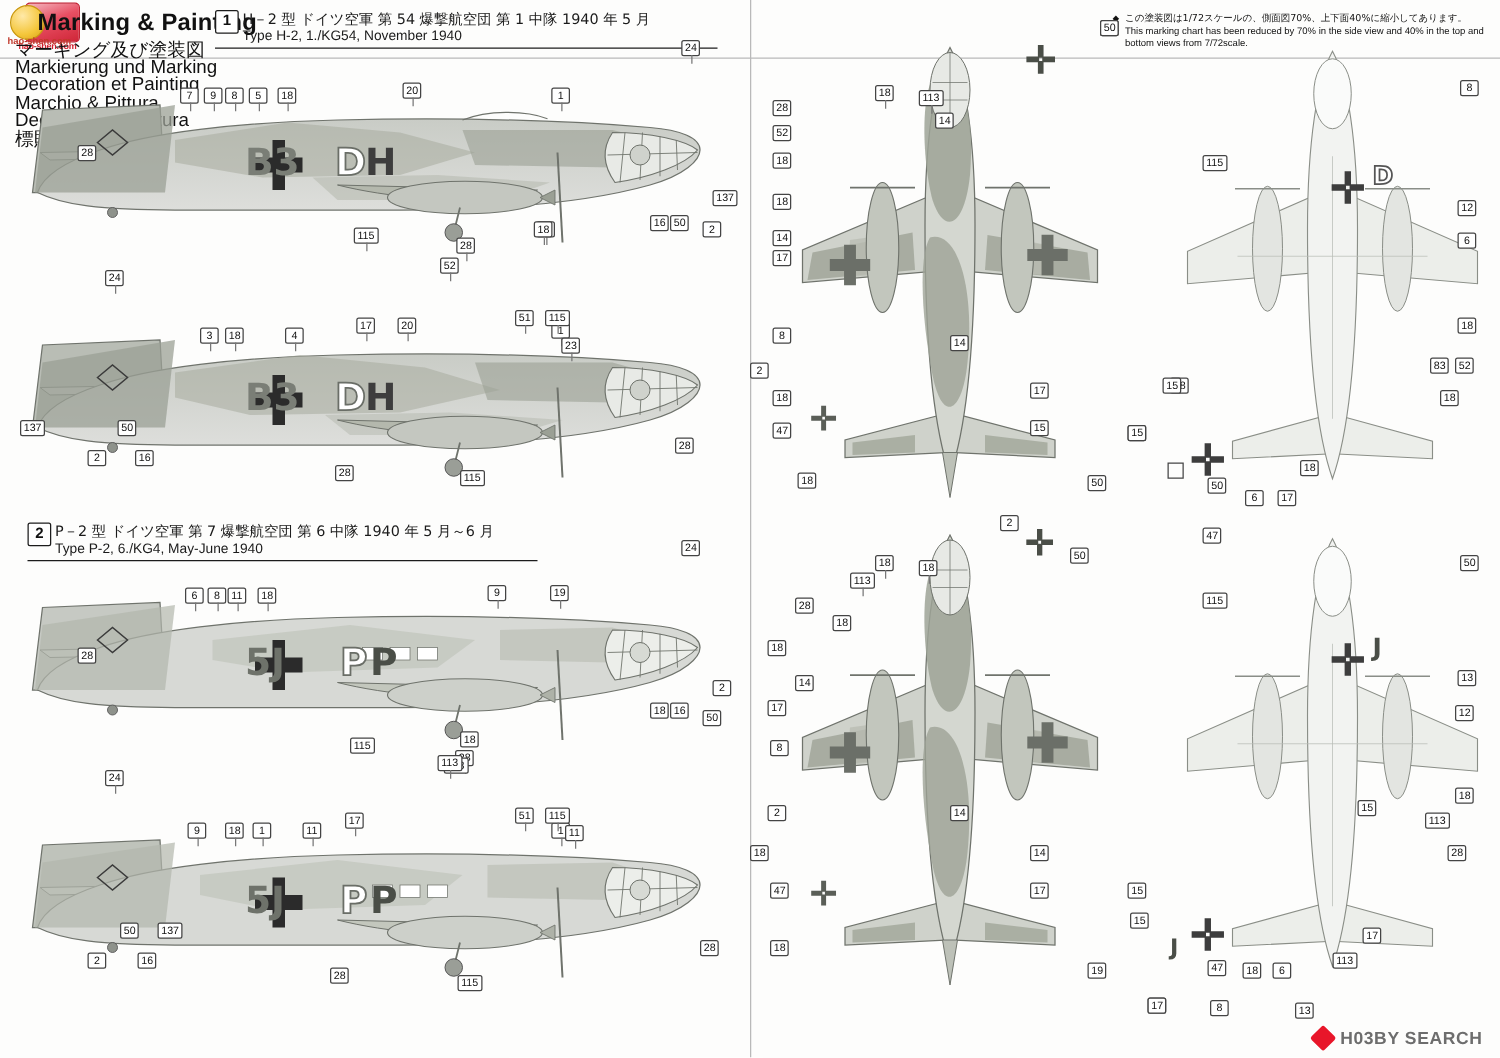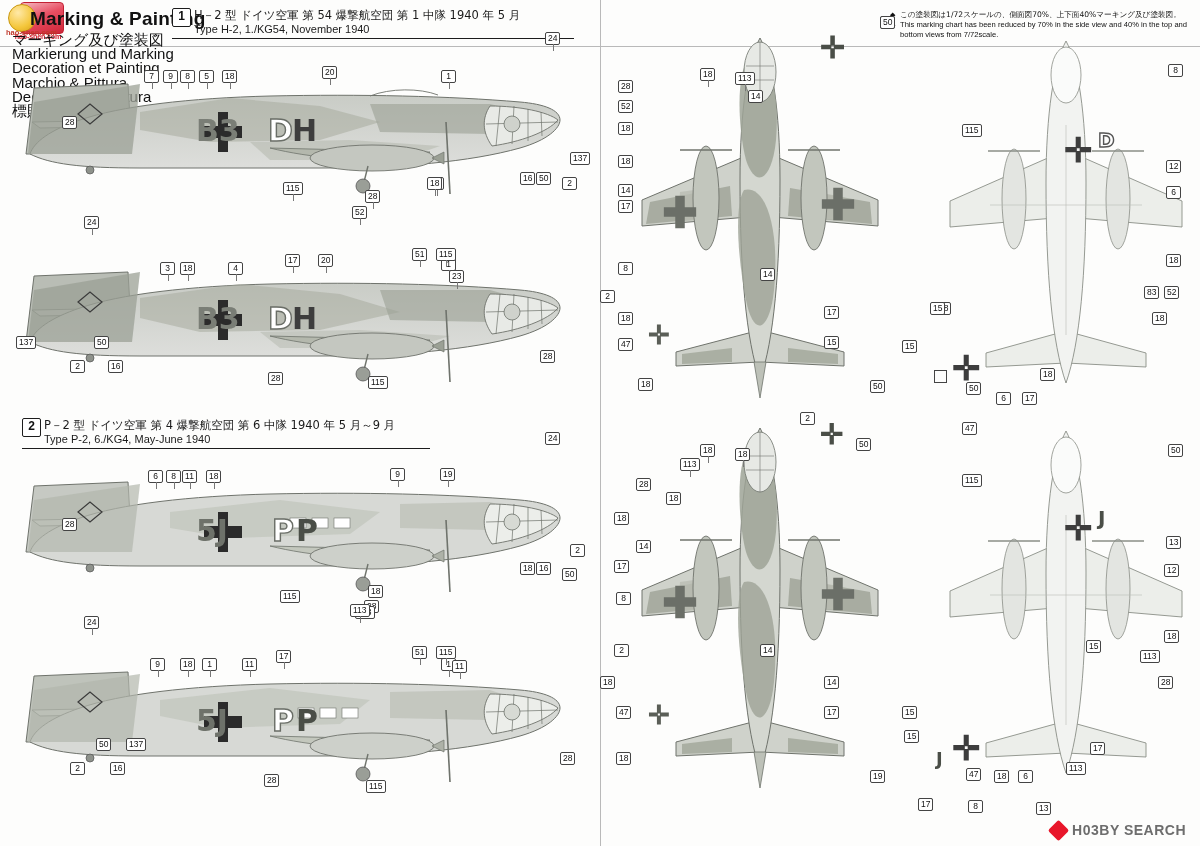--- a/index.html
+++ b/index.html
@@ -134,34 +134,34 @@
   <div class="hdr-sub">
     <div class="jp">マーキング及び塗装図</div>
     <div>Markierung und Marking</div>
     <div>Decoration et Painting</div>
     <div>Marchio &amp; Pittura</div>
     <div>Decoracion y Pintura</div>
     <div class="jp">標貼及著装指示</div>
   </div>
 
   <div class="note">
-    <div class="ln jp">この塗装図は1/72スケールの、側面図70%、上下面40%マーキング及び塗装図。</div>
+    <div class="ln jp">この塗装図は1/72スケールの、側面図70%、上下面40%に縮小してあります。</div>
     <div class="ln">This marking chart has been reduced by 70% in the side view and 40% in the top and bottom views from 7/72scale.</div>
   </div>
 
   <div class="vbox" style="left:172px;top:8px;width:420px;">
     <div class="vnum">1</div>
     <div class="vline1 jp">H－2 型  ドイツ空軍  第 54 爆撃航空団  第 1 中隊  1940 年 5 月</div>
     <div class="vline2">Type H-2, 1./KG54, November 1940</div>
     <div class="vunder" style="width:402px;"></div>
   </div>
 
   <div class="vbox" style="left:22px;top:418px;width:430px;">
     <div class="vnum">2</div>
-    <div class="vline1 jp">P－2 型  ドイツ空軍  第 4 爆撃航空団  第 6 中隊  1940 年 5 月～9 月</div>
+    <div class="vline1 jp">P－2 型  ドイツ空軍  第 7 爆撃航空団  第 6 中隊  1940 年 5 月～6 月</div>
     <div class="vline2">Type P-2, 6./KG4, May-June 1940</div>
     <div class="vunder" style="width:408px;"></div>
   </div>
 
   <div class="plane" style="left:20px;top:62px;">
     <svg width="570" height="130" viewBox="0 0 570 130">
       <defs>
         <linearGradient id="g1" x1="0" y1="0" x2="0" y2="1">
           <stop offset="0%" stop-color="#c9ccc6"></stop>
             <stop offset="100%" stop-color="#dddedb"></stop>

